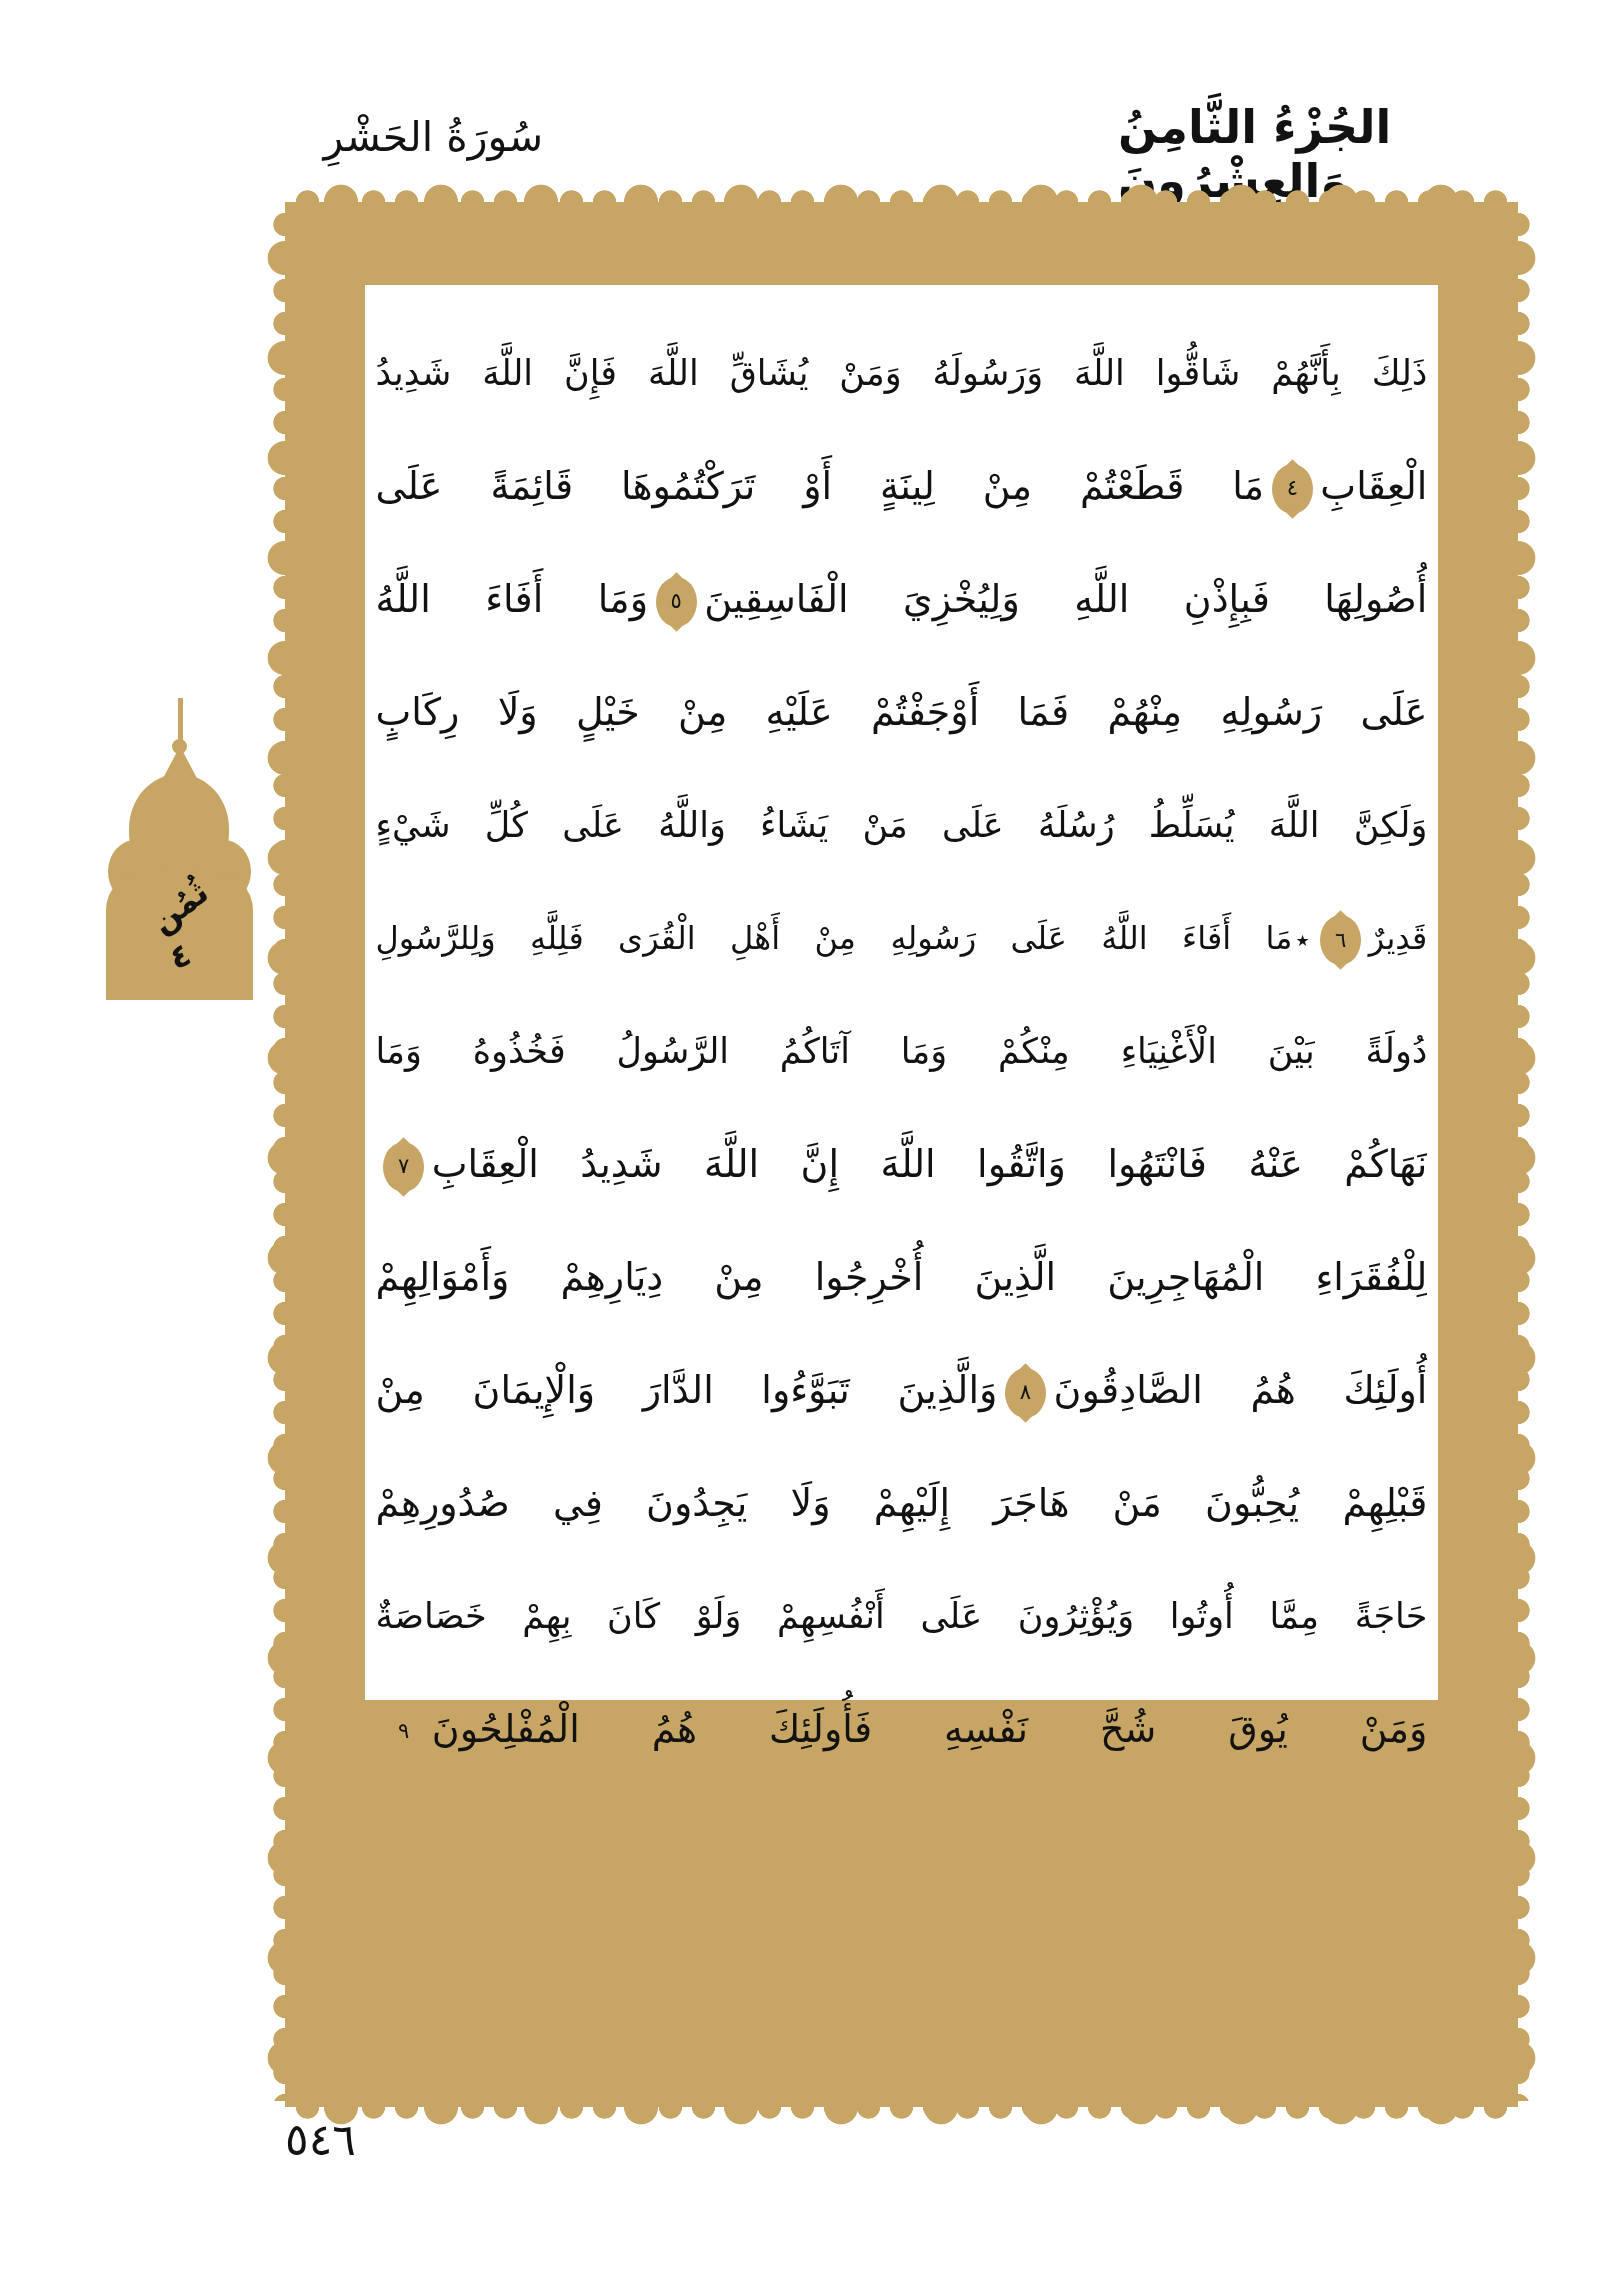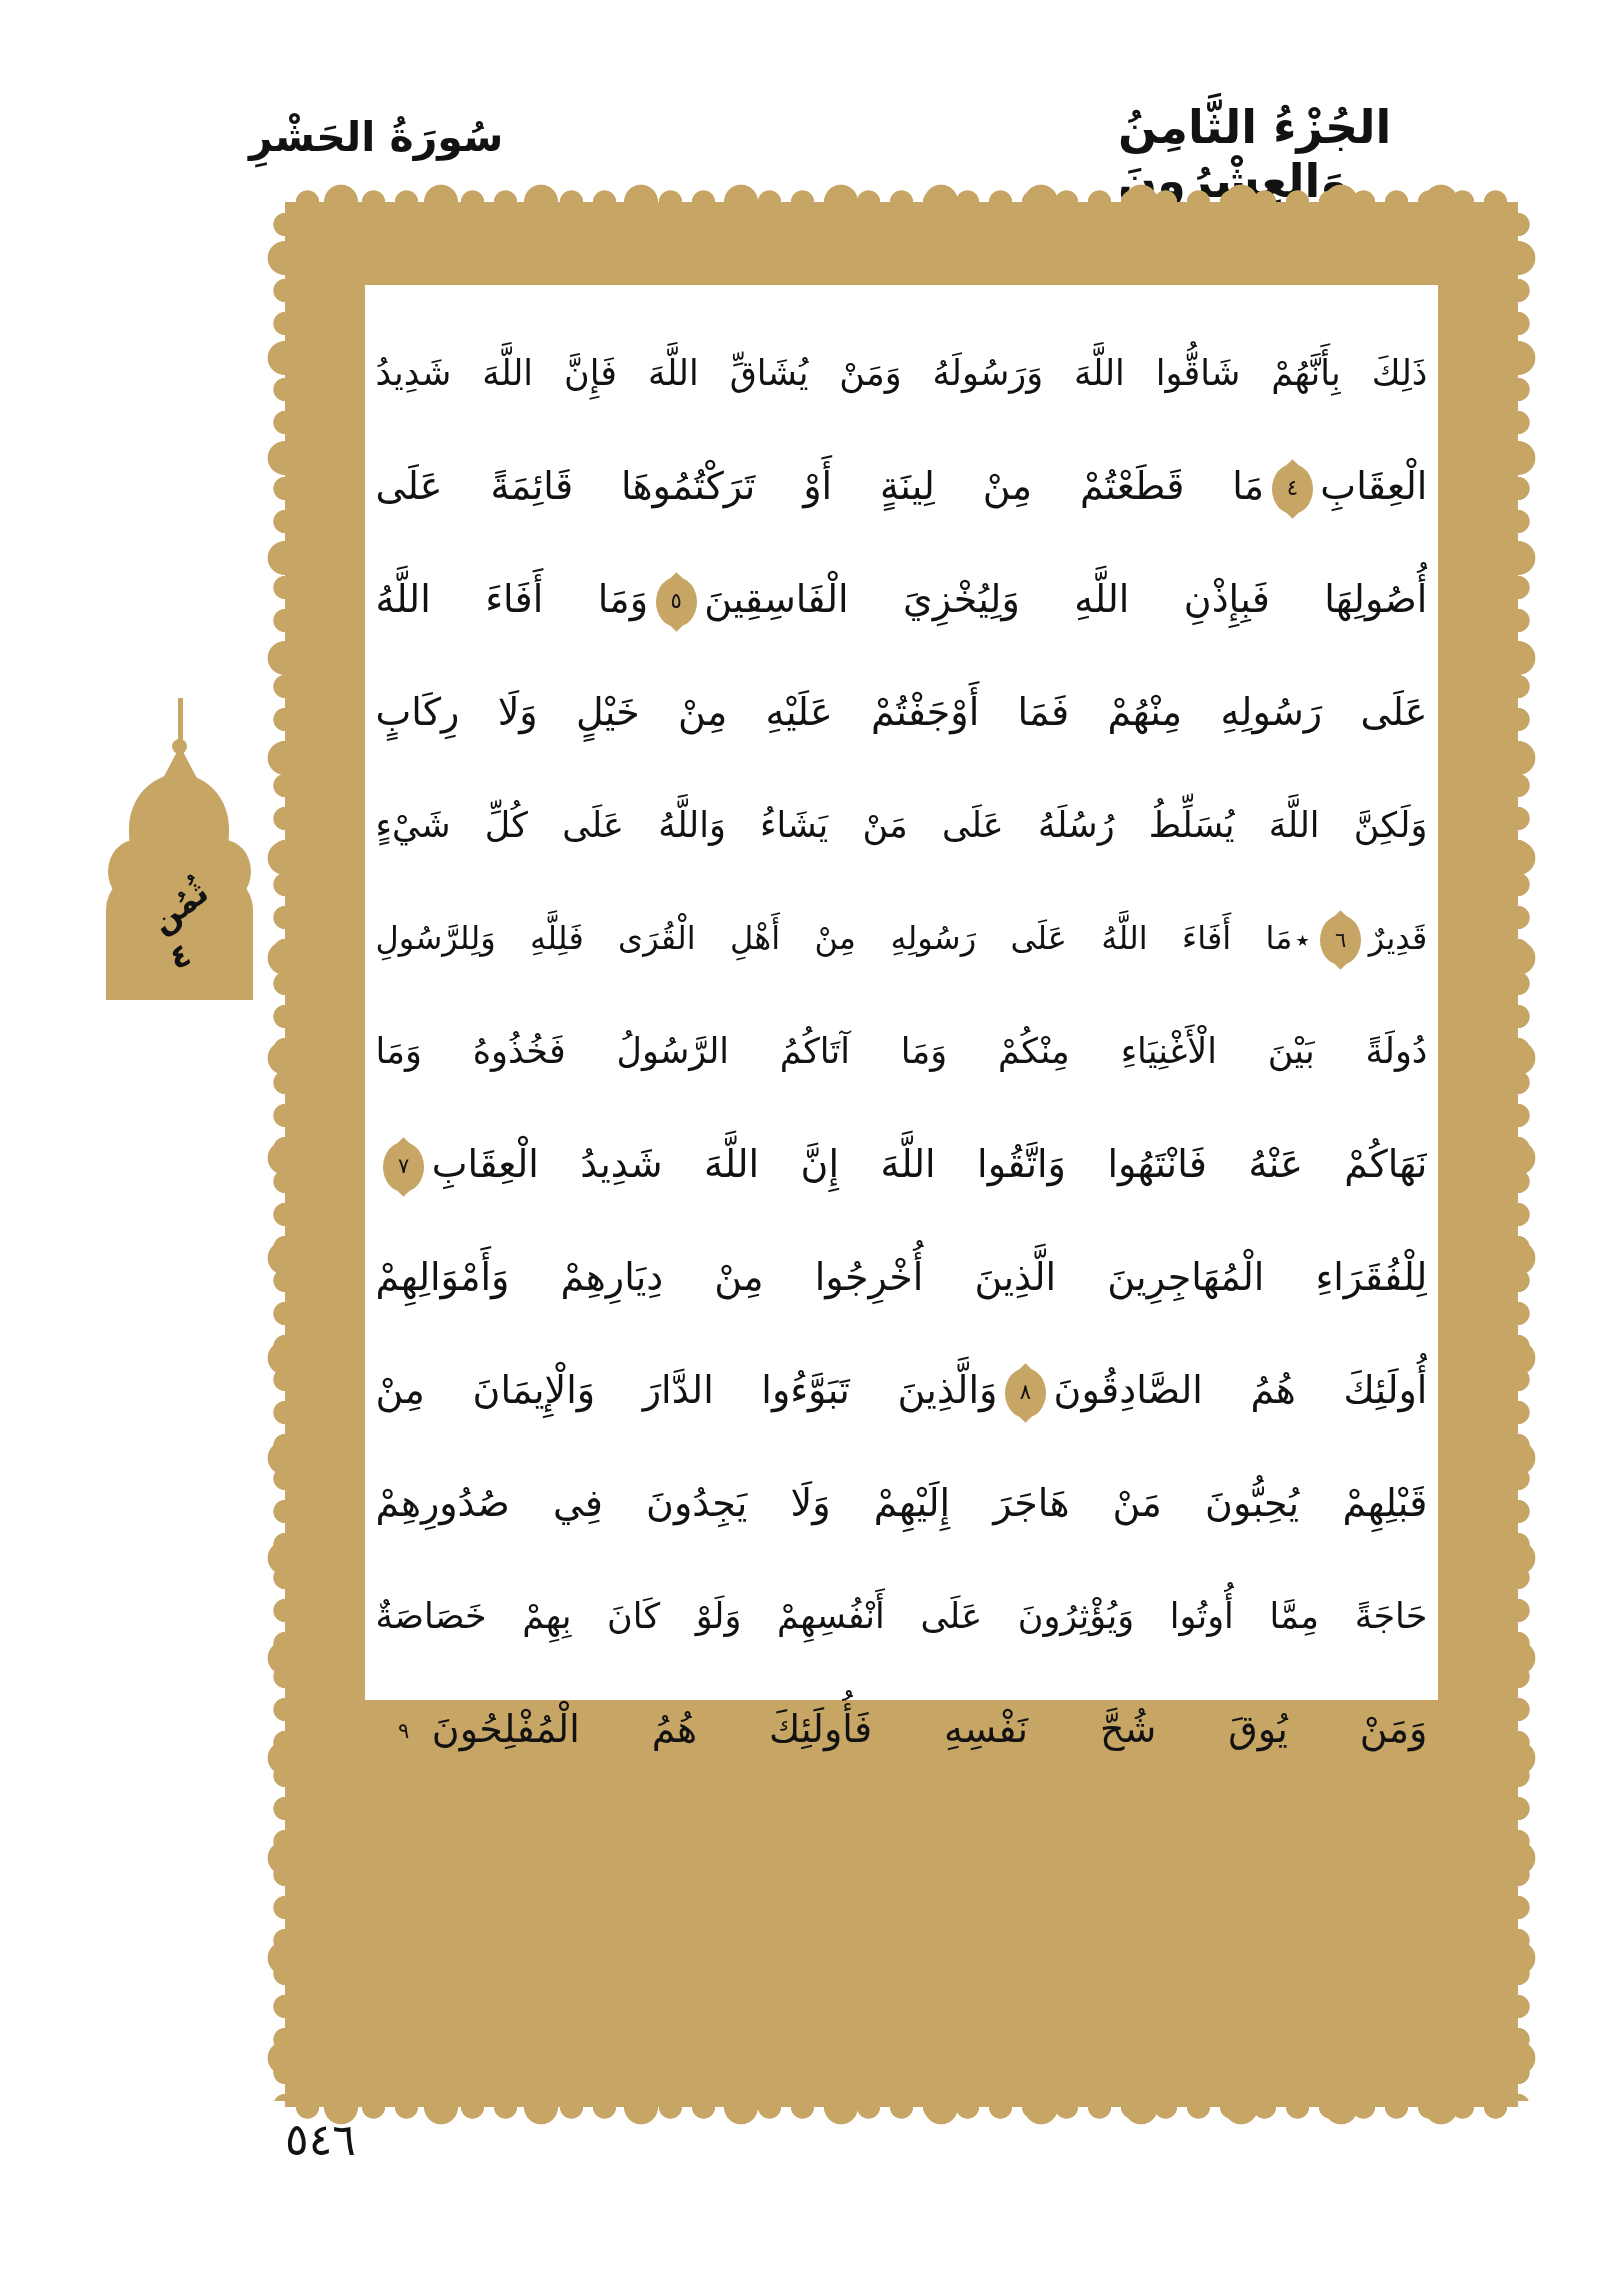--- a/index.html
+++ b/index.html
@@ -12,21 +12,21 @@
   body{
     width:1605px;height:2295px;position:relative;overflow:hidden;
     background:var(--paper);
     font-family:"DejaVu Sans",sans-serif;
     color:var(--ink);
   }
 
   
   .surah-header{
     position:absolute;left:249px;top:113px;width:294px;
-    text-align:left;font-size:41px;font-weight:bold;
+    text-align:right;font-size:41px;font-weight:normal;
     direction:rtl;color:var(--ink);
   }
   .juz-header{
     position:absolute;left:1118px;top:100px;width:400px;
     text-align:left;font-size:46px;font-weight:bold;
     direction:rtl;color:var(--ink);
   }
 
   
   .frame{

